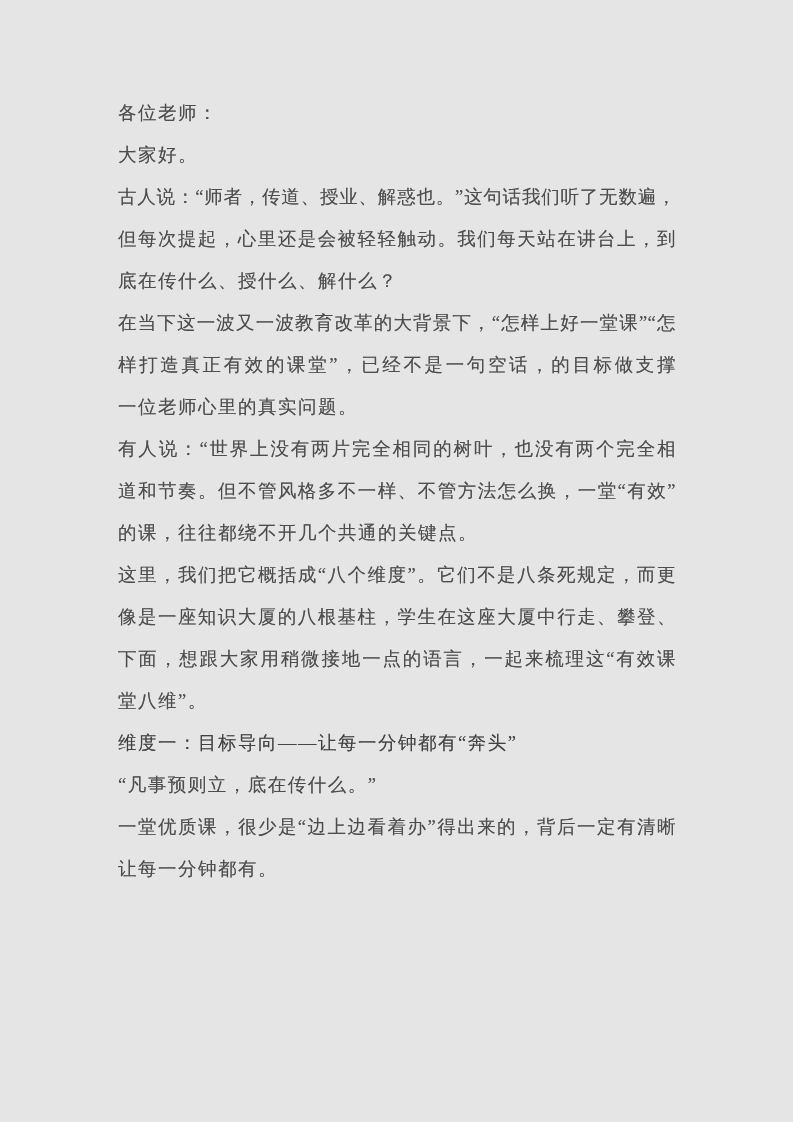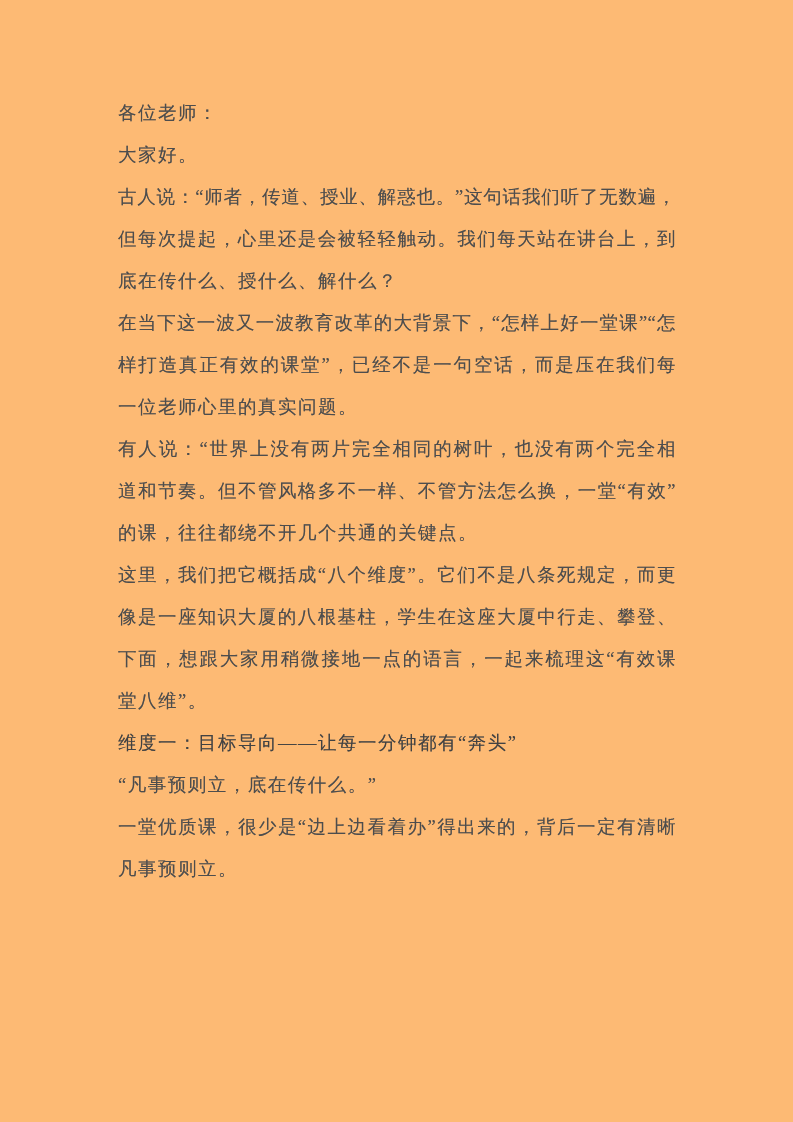--- a/index.html
+++ b/index.html
@@ -4,21 +4,21 @@
 <style>
   html, body {
     margin: 0;
     padding: 0;
     background: #ffffff;
   }
   .page {
     position: relative;
     width: 793px;
     height: 1122px;
-    background: #fdba74;
+    background: #e5e5e5;
     overflow: hidden;
   }
   .text-block {
     position: absolute;
     left: 118px;
     top: 92px;
     width: 558px;
     font-family: "Liberation Serif", "DejaVu Serif", serif;
     font-size: 18.5px;
     line-height: 42px;
@@ -54,21 +54,21 @@
       <div class="para body">
         <div class="line last">大家好。</div>
       </div>
       <div class="para body">
         <div class="line">古人说：“师者，传道、授业、解惑也。”这句话我们听了无数遍，</div>
         <div class="line">但每次提起，心里还是会被轻轻触动。我们每天站在讲台上，到</div>
         <div class="line last">底在传什么、授什么、解什么？</div>
       </div>
       <div class="para body">
         <div class="line">在当下这一波又一波教育改革的大背景下，“怎样上好一堂课”“怎</div>
-        <div class="line">样打造真正有效的课堂”，已经不是一句空话，而是压在我们每</div>
+        <div class="line">样打造真正有效的课堂”，已经不是一句空话，的目标做支撑</div>
         <div class="line last">一位老师心里的真实问题。</div>
       </div>
       <div class="para body">
         <div class="line">有人说：“世界上没有两片完全相同的树叶，也没有两个完全相</div>
       </div>
       <div class="para body">
         <div class="line">道和节奏。但不管风格多不一样、不管方法怎么换，一堂“有效”</div>
         <div class="line last">的课，往往都绕不开几个共通的关键点。</div>
       </div>
       <div class="para body">
@@ -80,16 +80,16 @@
         <div class="line last">堂八维”。</div>
       </div>
       <div class="para heading">
         <div class="line last">维度一：目标导向——让每一分钟都有“奔头”</div>
       </div>
       <div class="para body">
         <div class="line last">“凡事预则立，底在传什么。”</div>
       </div>
       <div class="para body">
         <div class="line">一堂优质课，很少是“边上边看着办”得出来的，背后一定有清晰</div>
-        <div class="line last">凡事预则立。</div>
+        <div class="line last">让每一分钟都有。</div>
       </div>
     </div>
 </div>
 
 </body></html>

